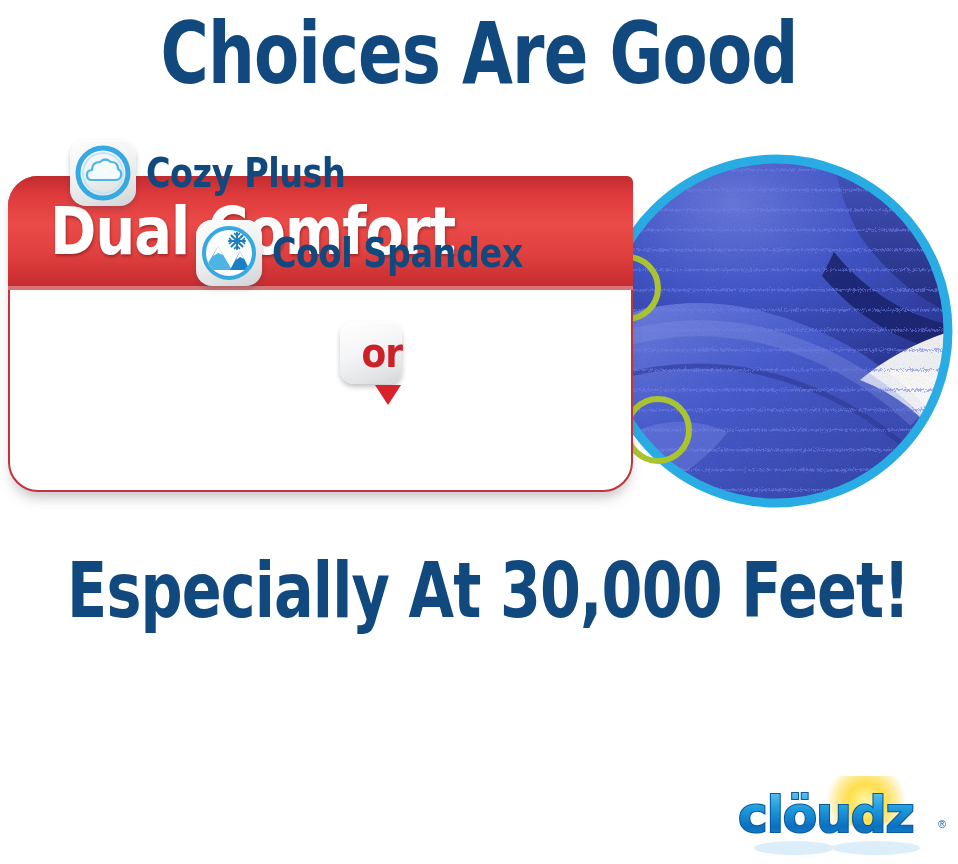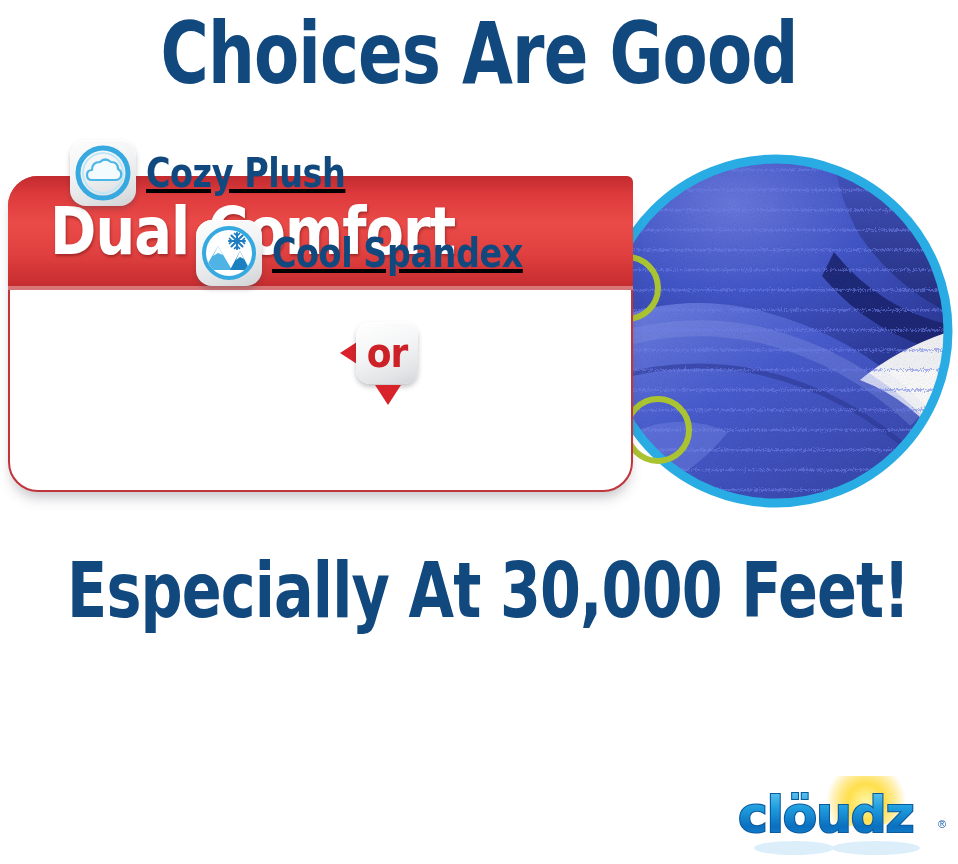--- a/index.html
+++ b/index.html
@@ -95,21 +95,20 @@
     transform: scaleX(0.94);
     transform-origin: 0 50%;
   }
 
   
   .feature-row {
     position: absolute;
     display: flex;
     align-items: center;
     gap: 10px;
-    text-decoration: underline;
   }
   #feature-plush { left: 70px; top: 140px; }
   #feature-spandex { left: 196px; top: 220px; gap: 10px; }
 
   .icon-tile {
     position: relative;
     width: 66px;
     height: 66px;
     border-radius: 16px;
     background: linear-gradient(160deg, #fdfdfd 0%, #f2f3f4 42%, #dfe1e3 78%, #cfd2d5 100%);
@@ -134,31 +133,31 @@
   
   #or-badge-wrap {
     position: absolute;
     left: 340px;
     top: 322px;
     width: 86px;
     height: 90px;
   }
   #or-badge {
     position: absolute;
-    left: 16px;
+    left: 0;
     top: 0;
     width: 62px;
     height: 62px;
     border-radius: 14px;
     background: linear-gradient(160deg, #ffffff 0%, #f4f5f6 45%, #e2e4e6 80%, #d2d5d8 100%);
     box-shadow: 0 3px 5px rgba(60,60,70,0.30),
                 inset 0 1px 0 rgba(255,255,255,0.95);
     display: flex;
     align-items: center;
-    justify-content: center;
+    justify-content: flex-end;
   }
   #or-badge-text {
     color: #cc2127;
     font-family: "Liberation Sans Narrow", "DejaVu Sans Condensed", "Liberation Sans", sans-serif;
     font-weight: bold;
     font-size: 40px;
     line-height: 42px;
     letter-spacing: -1px;
   }
   #or-arrow-left {

